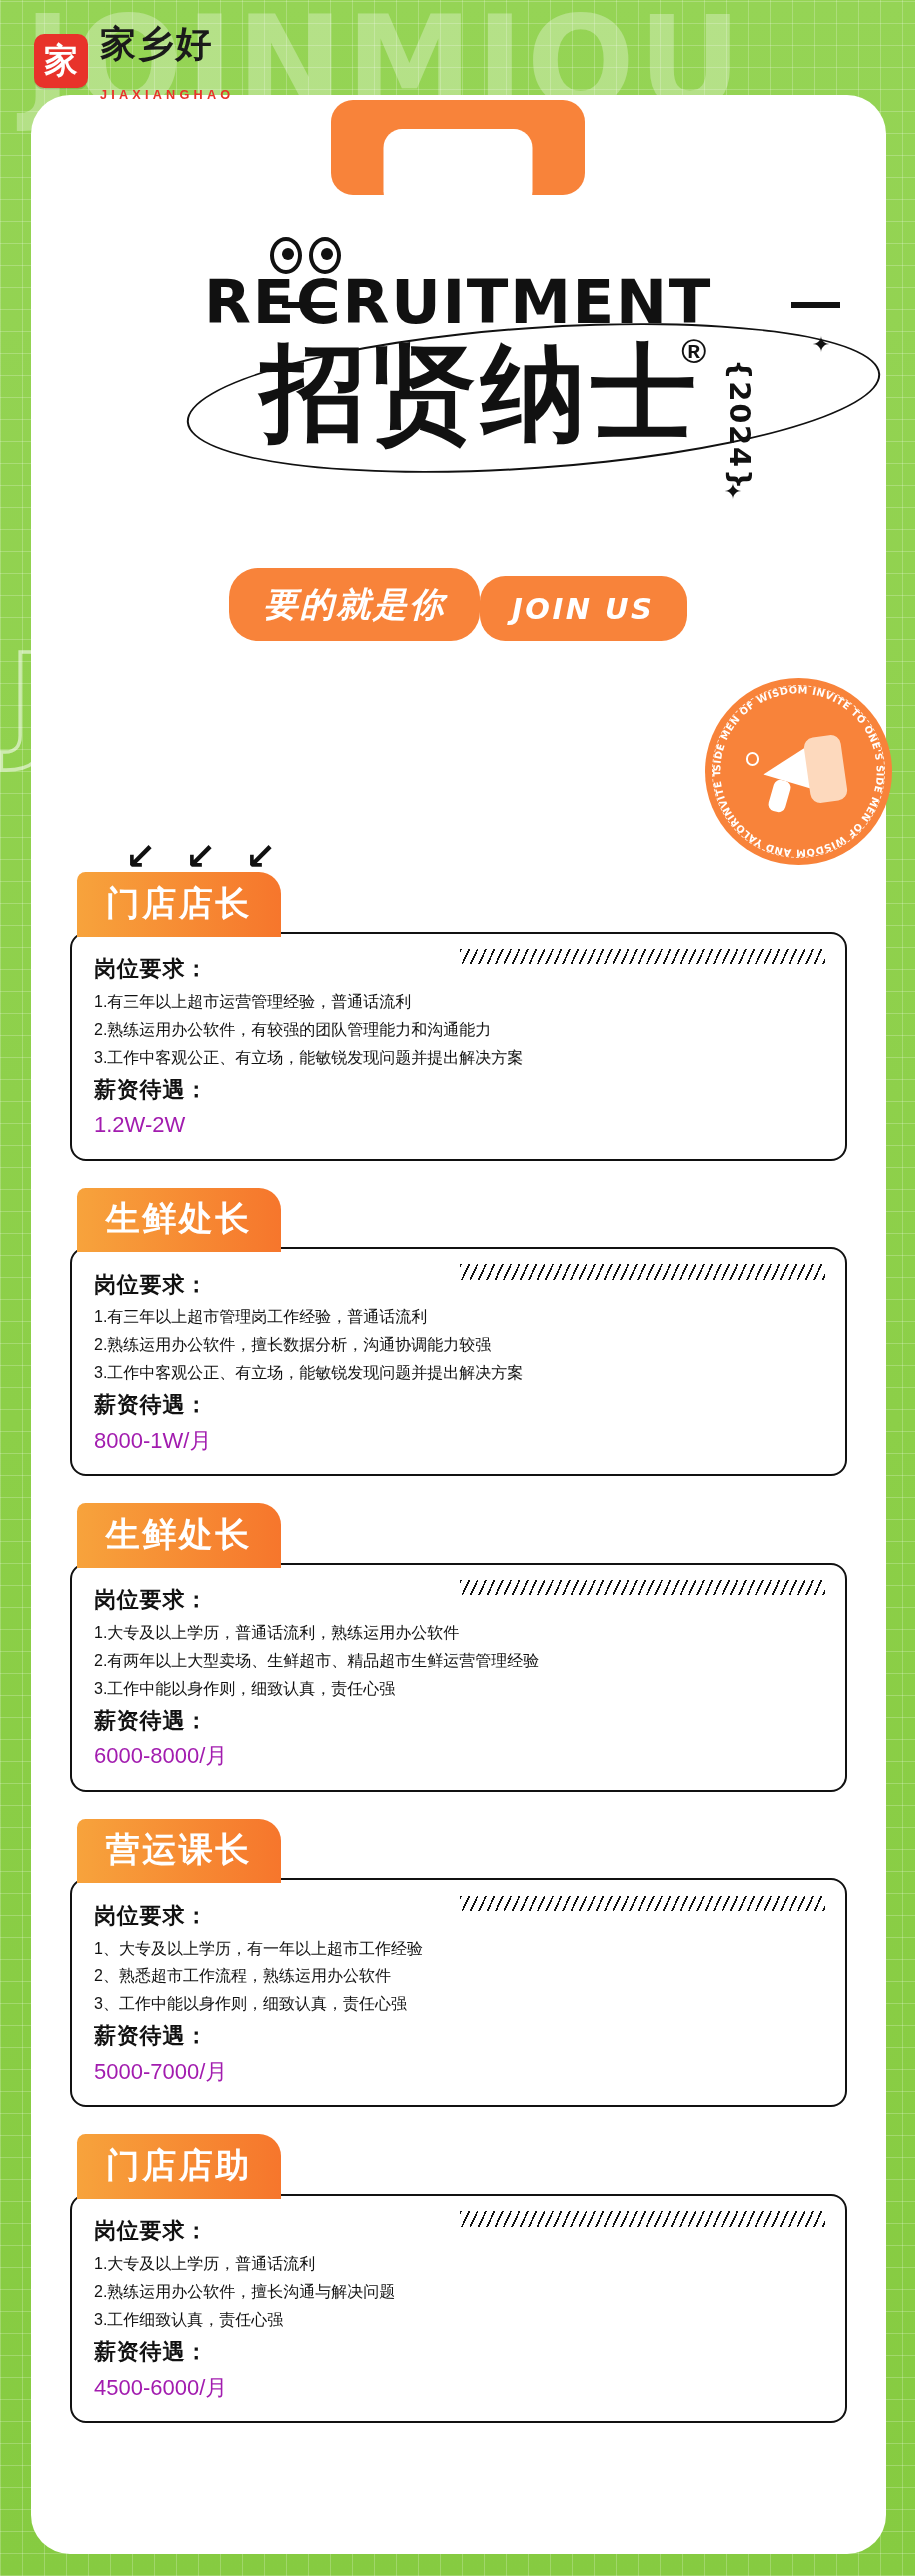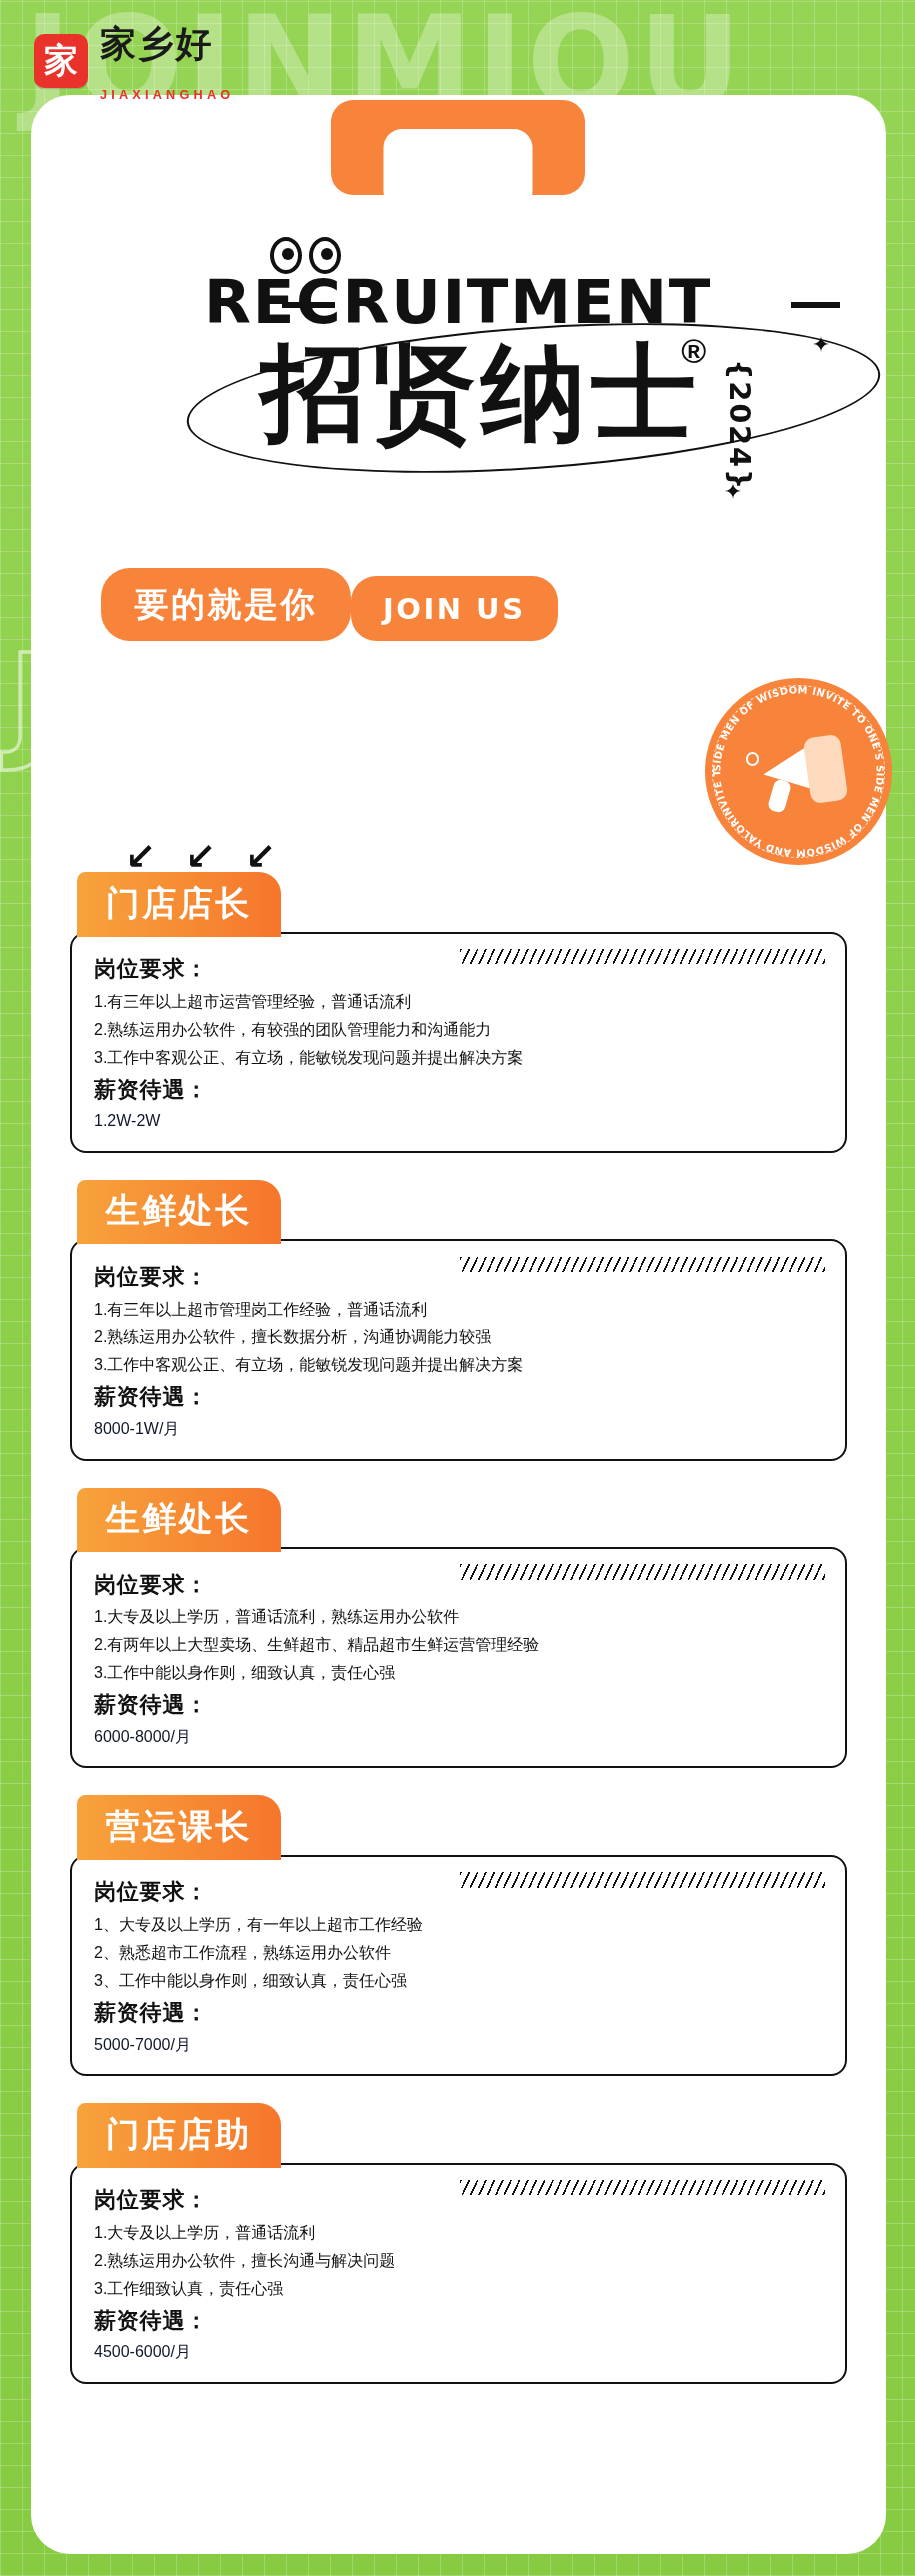--- a/index.html
+++ b/index.html
@@ -191,23 +191,24 @@
   .spark.s1 { left: 597px; top: -5.1px; }
   .spark.s2 { left: 509px; top: 142px; }
 
   
   .pill-row {
     position: absolute;
     top: 568px; left: 30.5px;
     width: 855px;
     display: flex;
     align-items: center;
-    justify-content: flex-start;
+    justify-content: center;
     padding: 0 70px;
     z-index: 7;
+    font-style: italic;
   }
   .pill-green {
     background: #f8833a;
     color: #ffffff;
     font-size: 34px;
     font-weight: bold;
     letter-spacing: 2.5px;
     padding: 13.6px 34px;
     border-radius: 29px;
   }
@@ -347,22 +348,22 @@
     margin: 0 0 6.8px 0;
     letter-spacing: 0.8px;
   }
   .job-line {
     font-size: 16px;
     color: #111;
     margin: 0 0 6.8px 0;
     line-height: 1.32;
   }
   .job-salary {
-    font-size: 16px;
-    color: #0f172a;
+    font-size: 22px;
+    color: #a21caf;
     margin: 0;
     line-height: 1.3;
   }
 </style>
 </head>
 <body>
 
 <div class="bg"></div>
 <div class="bg-word w1">JOINMIOU</div>
 <div class="bg-word w2">JOINMIOUN</div>

